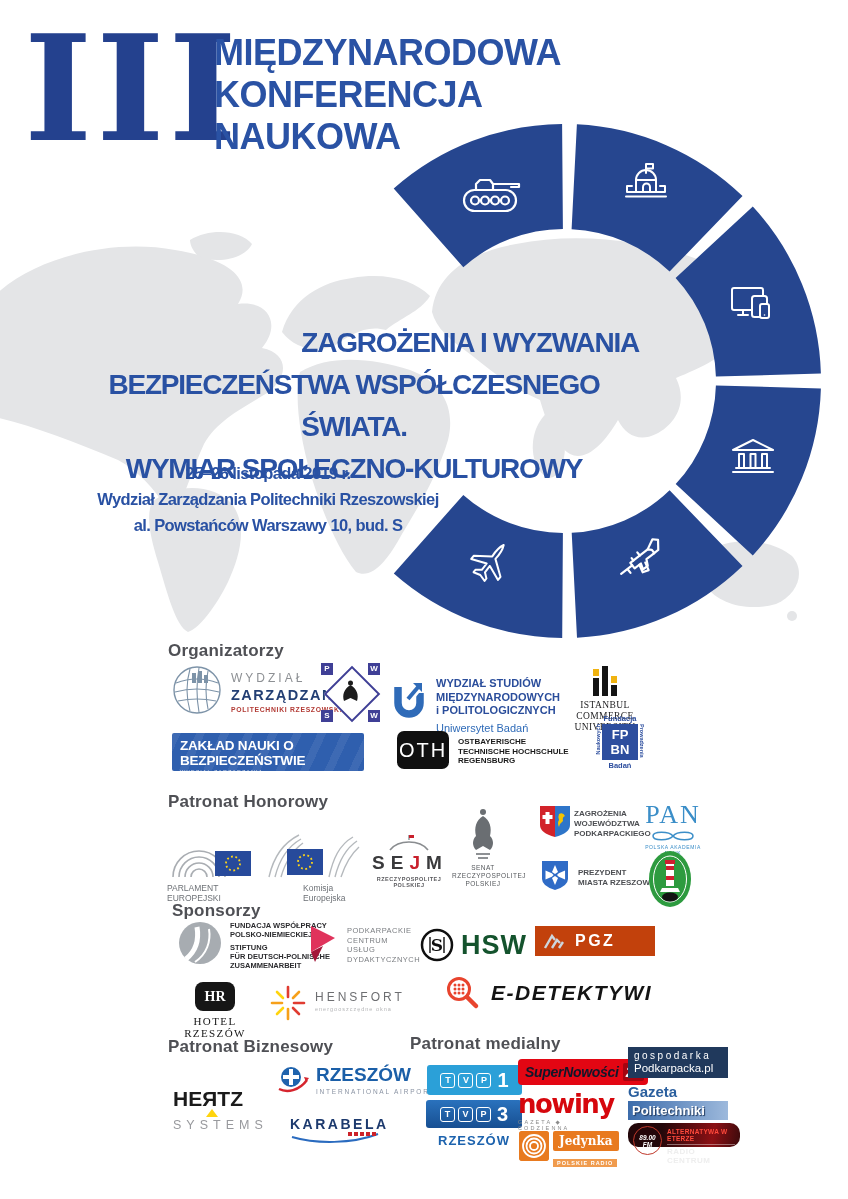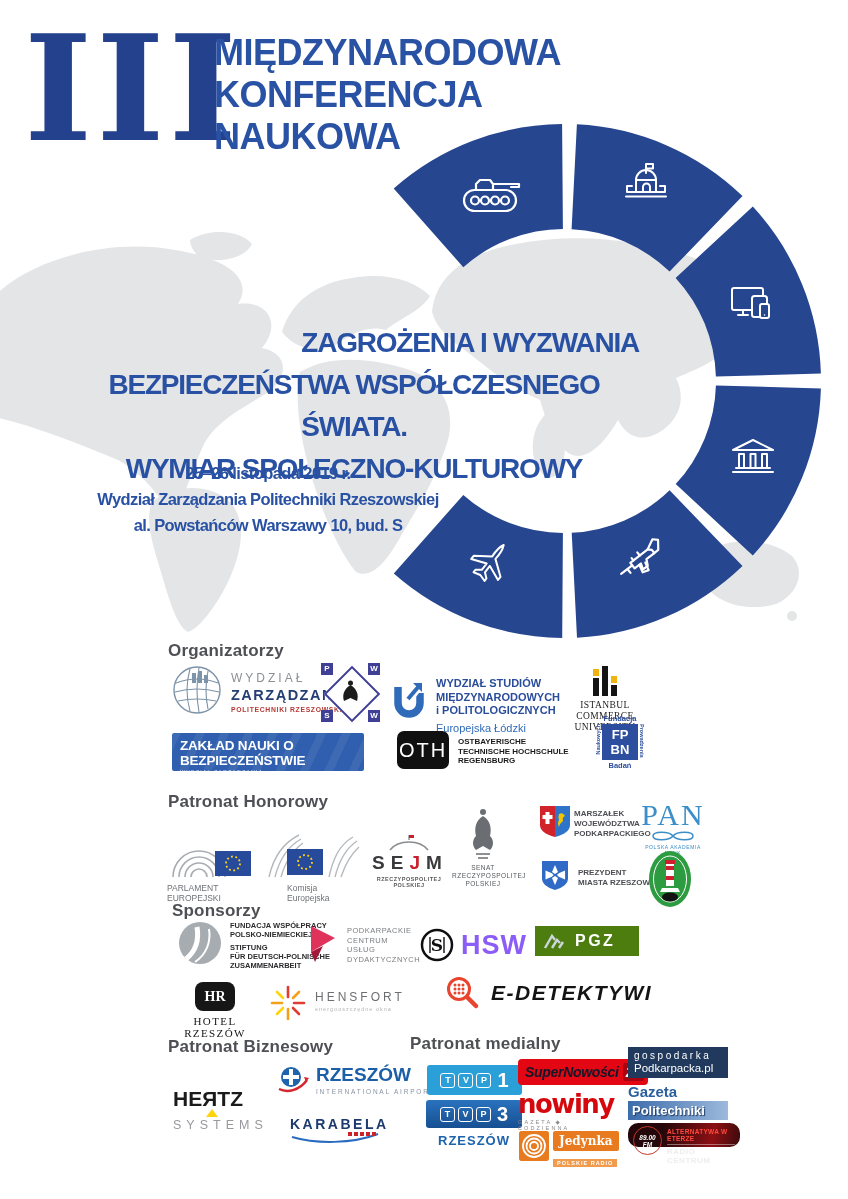--- a/index.html
+++ b/index.html
@@ -57,45 +57,45 @@
   .fpbn-sq{width:36px;height:36px;background:#2d4e9e;margin:1px auto;color:#fff;
            font-weight:700;font-size:13px;line-height:15px;padding-top:3px;box-sizing:border-box;}
   .fpbn-v{position:absolute;font-weight:700;font-size:5.5px;color:#2d4e9e;writing-mode:vertical-rl;}
   .fpbn-vl{left:1px;top:10px;transform:rotate(180deg);}
   .fpbn-vr{right:1px;top:10px;}
 
   
   .lg-ep{left:167px;top:831px;width:98px;}
   .ep-t{font-size:8.5px;color:#6d7176;margin-top:2px;}
   .lg-ec{left:265px;top:831px;width:98px;}
-  .ec-t{font-size:8.5px;line-height:10px;color:#6d7176;margin-left:22px;margin-top:2px;}
+  .ec-t{font-size:8.5px;line-height:10px;color:#6d7176;margin-left:38px;margin-top:2px;}
   .lg-sejm{left:372px;top:834px;width:74px;text-align:center;}
   .sejm-row{font-weight:700;font-size:19px;letter-spacing:6px;color:#3a3a3c;margin-top:1px;}
   .sejm-j{color:#c9202c;}
   .sejm-sub{font-weight:600;font-size:5.5px;letter-spacing:0.5px;color:#5a5a5e;margin-top:2px;}
   .lg-senat{left:452px;top:806px;width:62px;text-align:center;}
   .senat-t{font-weight:500;font-size:6.5px;line-height:8px;color:#55585c;letter-spacing:0.5px;margin-top:2px;}
   .lg-mar-sh{left:540px;top:806px;}
   .lg-mar-t{left:574px;top:809px;font-weight:700;font-size:8px;line-height:10px;color:#4c4e52;}
   .lg-pan{left:637px;top:801px;width:72px;text-align:center;}
-  .pan-t{font-family:"Liberation Serif",serif;font-size:30px;line-height:28px;color:#3b8ec8;letter-spacing:2px;}
+  .pan-t{font-family:"Liberation Serif",serif;font-size:26px;line-height:28px;color:#3b8ec8;letter-spacing:2px;}
   .pan-sub{font-size:5px;letter-spacing:0.6px;color:#3b8ec8;margin-top:1px;}
   .lg-prez-sh{left:542px;top:861px;}
   .lg-prez-t{left:578px;top:868px;font-weight:700;font-size:8px;line-height:10px;color:#4c4e52;}
   .lg-emblem{left:648px;top:850px;}
 
   
   .lg-fwpn{left:178px;top:921px;display:flex;gap:8px;}
   .fwpn-t{font-weight:700;font-size:7.5px;line-height:9px;color:#2b2b2e;}
   .fwpn-g{margin-top:4px;}
   .lg-pcud{left:305px;top:922px;display:flex;gap:8px;}
   .pcud-t{font-weight:500;font-size:7.5px;line-height:9.5px;color:#7a7d81;letter-spacing:0.5px;margin-top:4px;}
   .lg-hsw{left:420px;top:928px;display:flex;align-items:center;gap:7px;}
-  .hsw-t{font-weight:800;font-size:27px;color:#8b5cf6;letter-spacing:1px;}
-  .lg-pgz{left:535px;top:926px;width:104px;height:30px;background:#4d7c0f;display:flex;
+  .hsw-t{font-weight:800;font-size:27px;color:#14532d;letter-spacing:1px;}
+  .lg-pgz{left:535px;top:926px;width:120px;height:30px;background:#c2410c;display:flex;
           align-items:center;gap:6px;padding:0 8px;box-sizing:border-box;}
   .pgz-t{color:#fff;font-weight:800;font-size:16px;letter-spacing:2.5px;}
   .lg-hotel{left:172px;top:982px;width:86px;text-align:center;}
   .hr-box{width:40px;height:29px;background:#161616;border-radius:8px;margin:0 auto;color:#fff;
           font-family:"Liberation Serif",serif;font-weight:700;font-size:14px;line-height:29px;}
   .hotel-t{font-family:"Liberation Serif",serif;font-size:11px;letter-spacing:1.4px;color:#161616;margin-top:4px;}
   .lg-hensfort{left:268px;top:983px;display:flex;gap:7px;}
   .hens-t{font-size:12px;letter-spacing:3px;color:#6d6e71;margin-top:7px;}
   .hens-sub{font-size:5.5px;letter-spacing:1px;color:#b5b6b8;margin-top:2px;}
   .lg-edet{left:445px;top:975px;display:flex;align-items:center;gap:8px;font-style:italic;}
@@ -289,21 +289,21 @@
     <svg width="38" height="50">
       <path d="M 8 10 V 26 a 11 11 0 0 0 22 0 V 16" fill="none" stroke="#2f6bb8" stroke-width="7.5"></path>
       <path d="M 18 22 L 30 8" stroke="#fff" stroke-width="9" fill="none"></path>
       <path d="M 18 22 L 29 9" stroke="#2f6bb8" stroke-width="4" fill="none"></path>
       <path d="M 23 6 h 9 v 9 z" fill="#2f6bb8"></path>
     </svg>
     <div class="col">
       <div class="ul-b">WYDZIAŁ STUDIÓW</div>
       <div class="ul-b">MIĘDZYNARODOWYCH</div>
       <div class="ul-b">i POLITOLOGICZNYCH</div>
-      <div class="ul-s">Europejska Łódzki</div>
+      <div class="ul-s">Uniwersytet Badań</div>
     </div>
   </div>
 
   <div class="abs lg-icu">
     <svg width="30" height="38" style="margin:0 auto">
       <rect x="3" y="7" width="6" height="7" fill="#f0b310"></rect>
       <rect x="3" y="16" width="6" height="18" fill="#141414"></rect>
       <rect x="12" y="4" width="6" height="30" fill="#141414"></rect>
       <rect x="21" y="14" width="6" height="7" fill="#f0b310"></rect>
       <rect x="21" y="23" width="6" height="11" fill="#141414"></rect>
@@ -392,21 +392,21 @@
   </div>
 
   <svg class="abs lg-mar-sh" width="30" height="32">
     <path d="M 0 0 h 15 v 31 q -15 -4 -15 -12 Z" fill="#d2232a"></path>
     <path d="M 15 0 h 15 v 19 q 0 8 -15 12 Z" fill="#2e75c9"></path>
     <rect x="5.5" y="6" width="4" height="12" fill="#fff"></rect>
     <rect x="2.5" y="9" width="10" height="4" fill="#fff"></rect>
     <path d="M 19 8 q 4 -2 6 2 q -3 1 -2 5 q -3 2 -4 6 q -2 -4 0 -7 q -1 -4 0 -6 Z" fill="#f5c400"></path>
   </svg>
   <div class="abs lg-mar-t">
-    <div>MARSZAŁEK</div>
+    <div>ZAGROŻENIA</div>
     <div>WOJEWÓDZTWA</div>
     <div>PODKARPACKIEGO</div>
   </div>
 
   <div class="abs lg-pan">
     <div class="pan-t">PAN</div>
     <svg width="56" height="14" style="margin:0 auto">
       <path d="M 8 7 C 8 2 24 2 28 7 C 32 12 48 12 48 7 C 48 2 32 2 28 7 C 24 12 8 12 8 7 Z" fill="none" stroke="#3b8ec8" stroke-width="1.5"></path>
     </svg>
     <div class="pan-sub">POLSKA AKADEMIA NAUK</div>

